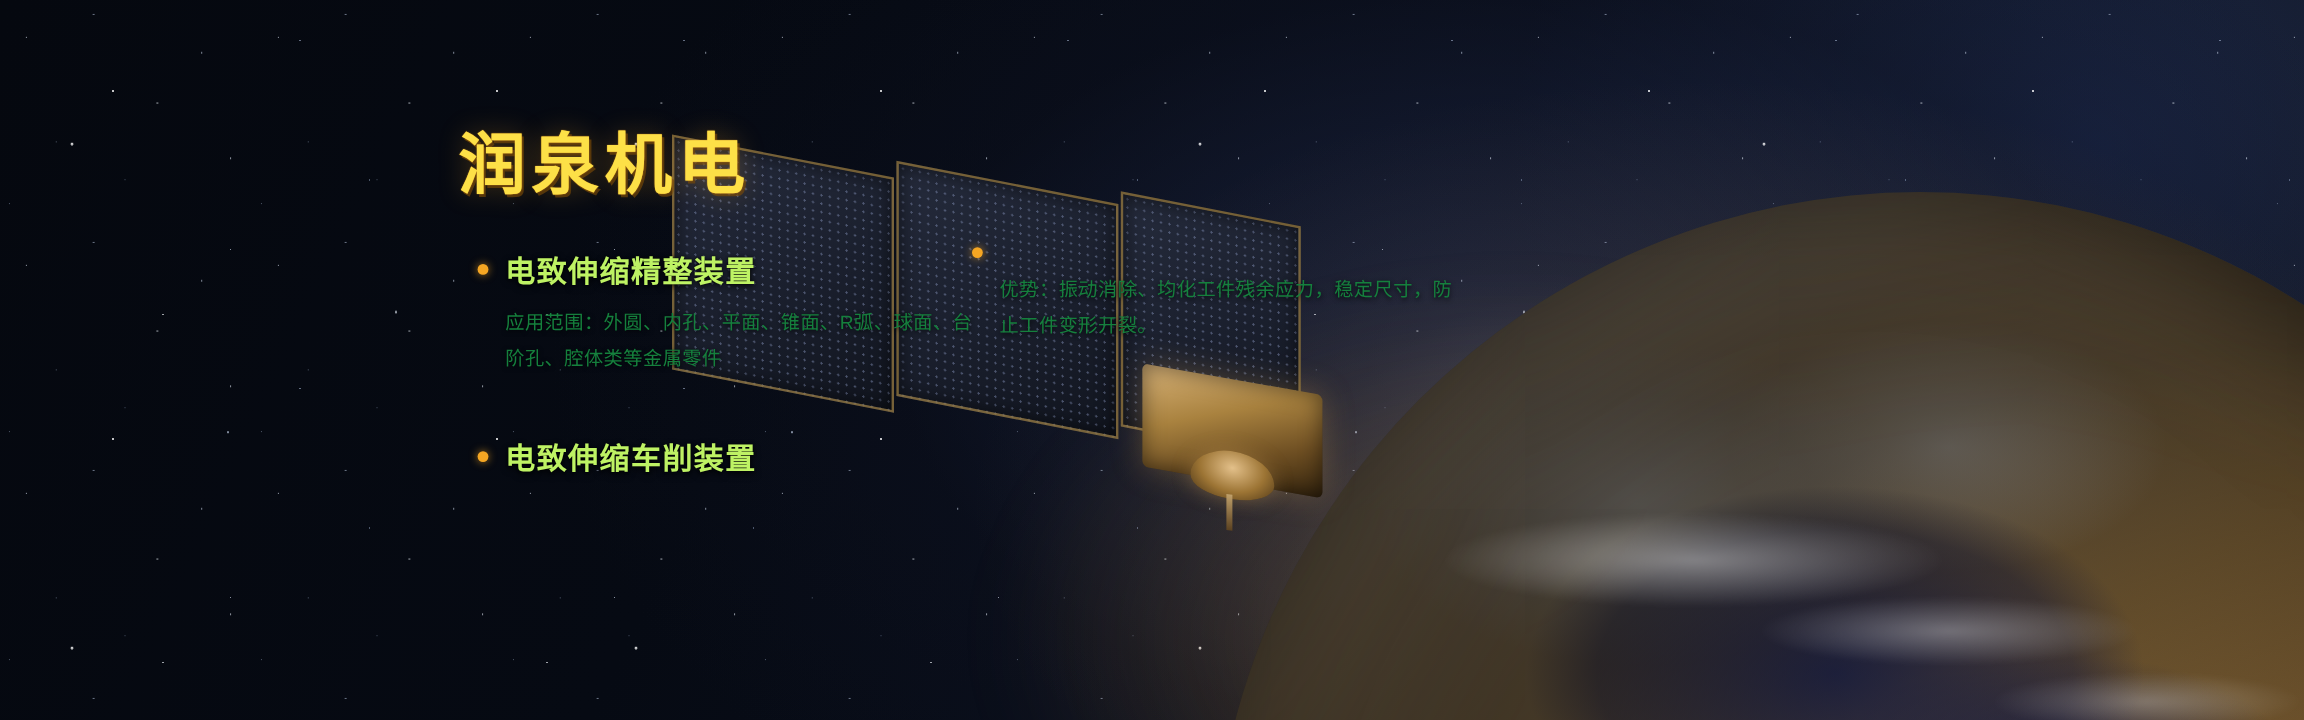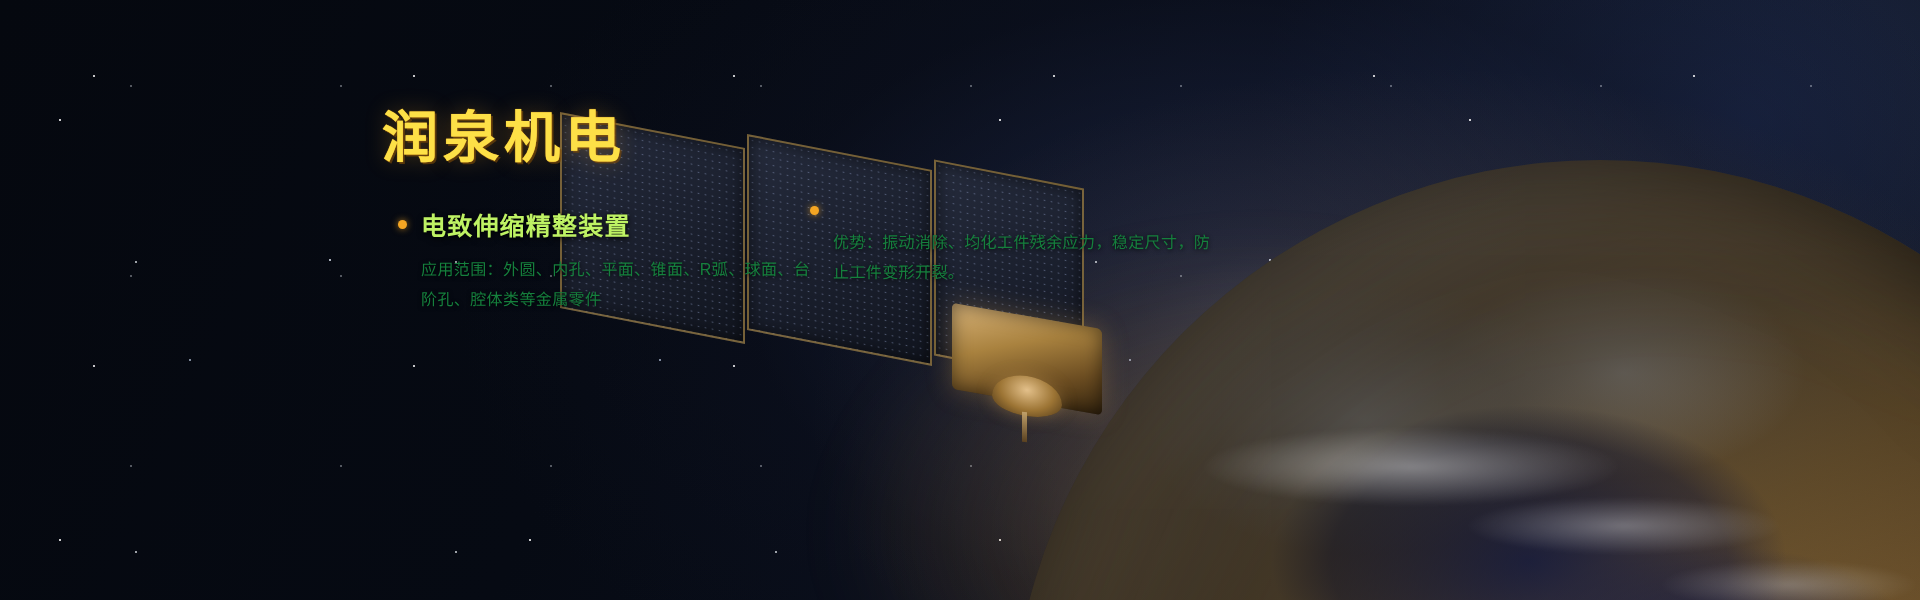--- a/index.html
+++ b/index.html
@@ -266,20 +266,24 @@
 
         <div class="block" style="top:0px;">
           <div class="head">
             <span class="bullet"></span>
             <span class="head-text">电致伸缩精整装置</span>
           </div>
           <div class="desc">应用范围：外圆、内孔、平面、锥面、R弧、球面、台阶孔、腔体类等金属零件</div>
         </div>
 
         <div class="block" style="top:156px;">
+          <div class="head">
+            <span class="bullet"></span>
+            <span class="head-text">电致伸缩车削装置</span>
+          </div>
         </div>
 
       </div>
 
       <div class="col col-right">
 
         <div class="block" style="top:0px;">
           <div class="head">
             <span class="bullet"></span>
           </div>

